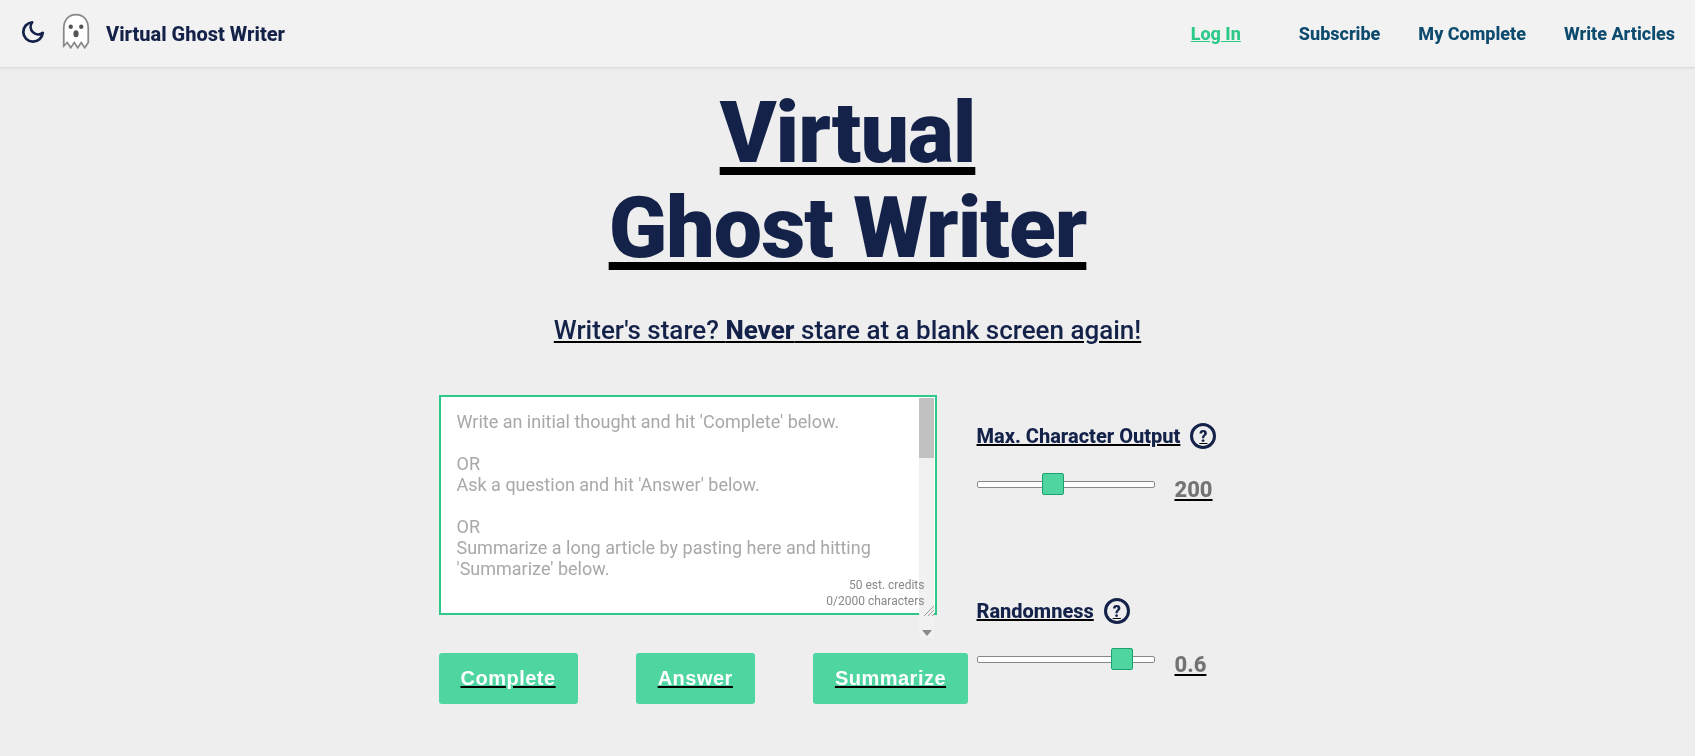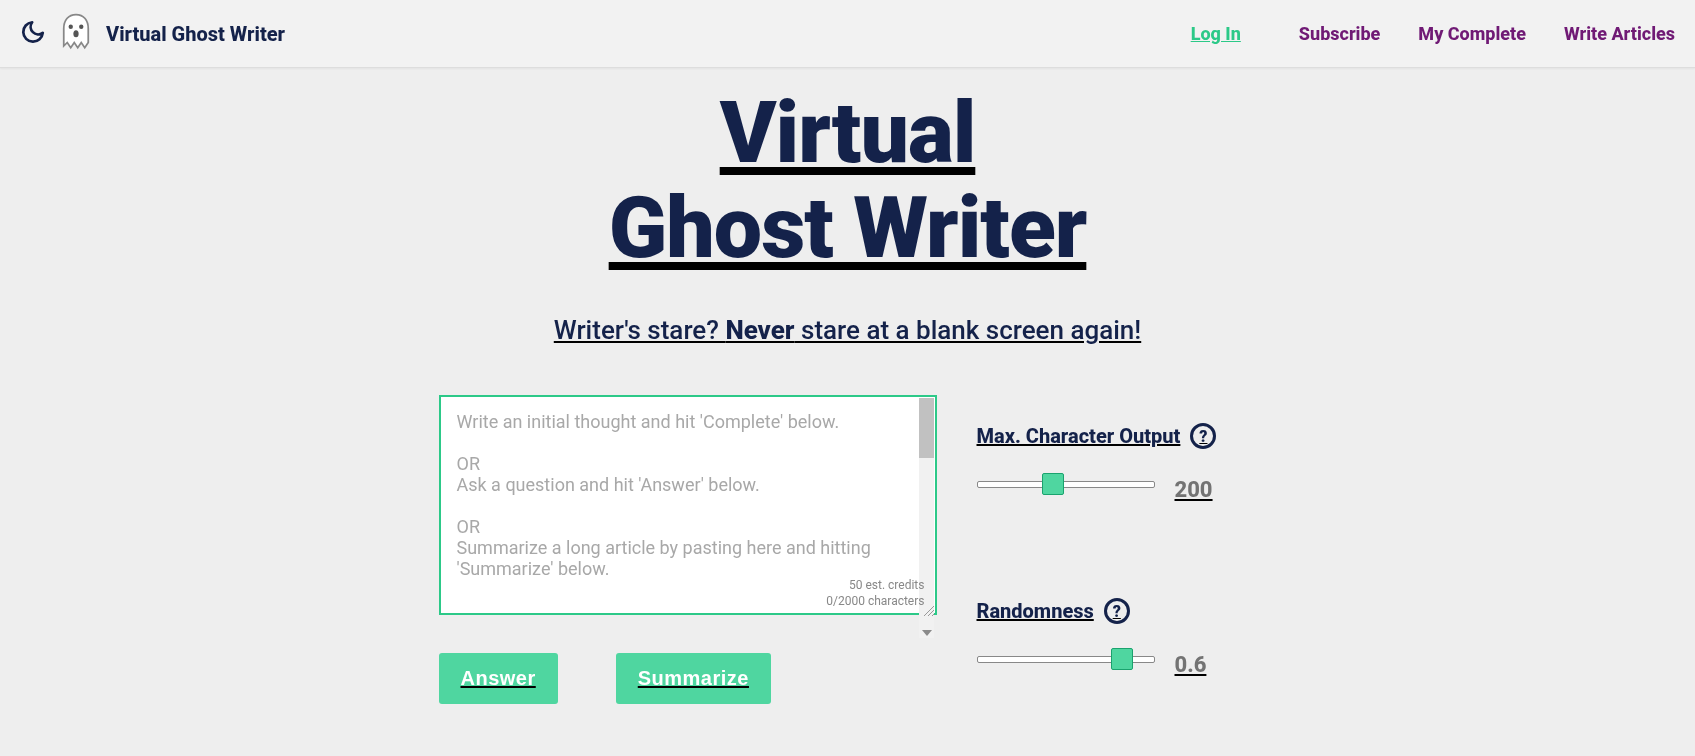--- a/index.html
+++ b/index.html
@@ -40,21 +40,21 @@
   }
   .header-right {
     display: flex;
     align-items: center;
     gap: 38px;
     justify-content: center;
   }
   .nav-link {
     font-size: 18px;
     font-weight: 800;
-    color: #701a75;
+    color: #0c4a6e;
     cursor: pointer;
     text-decoration: none;
   }
   .nav-link.login {
     color: #2cc988;
     text-decoration: underline;
     margin-right: 20px;
   }
   .main {
     text-align: center;
@@ -289,20 +289,21 @@
               <path d="M13 3 L3 13 M13 7 L7 13 M13 11 L11 13" stroke="#999" stroke-width="1"></path>
             </svg>
         </div>
         <div class="textarea-meta">
           <div>50 est. credits</div>
           <div>0/2000 characters</div>
         </div>
       </div>
 
       <div class="button-row">
+        <button class="action-btn">Complete</button>
         <button class="action-btn">Answer</button>
         <button class="action-btn">Summarize</button>
       </div>
     </div>
 
     <div class="right-col">
       <div class="control-group">
         <div class="control-label">
           <span>Max. Character Output</span>
           <span class="help-icon">?</span>

